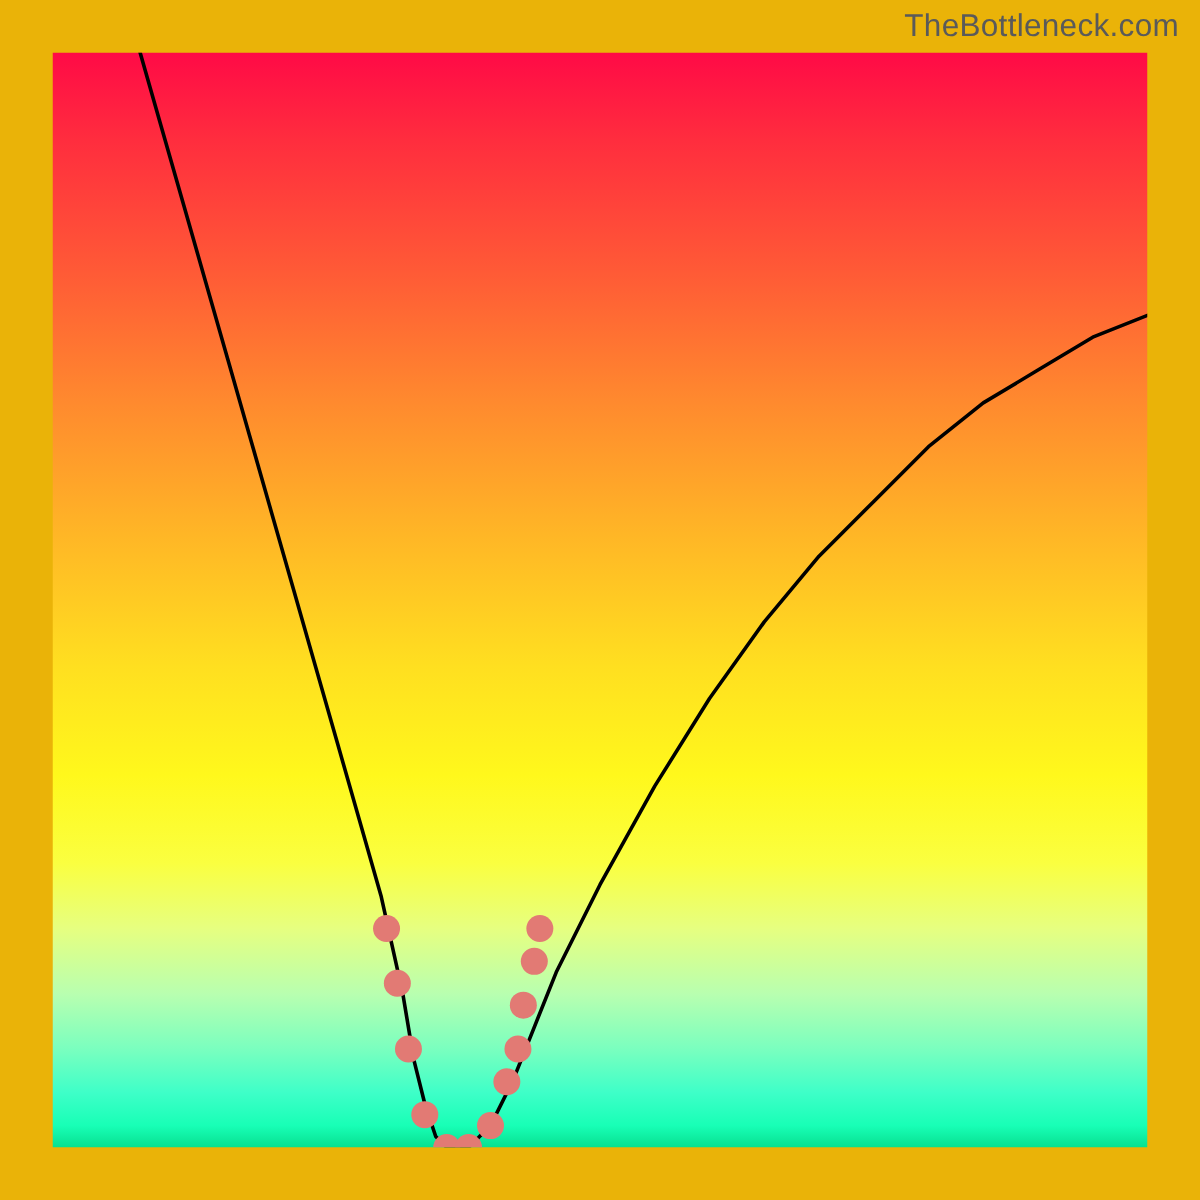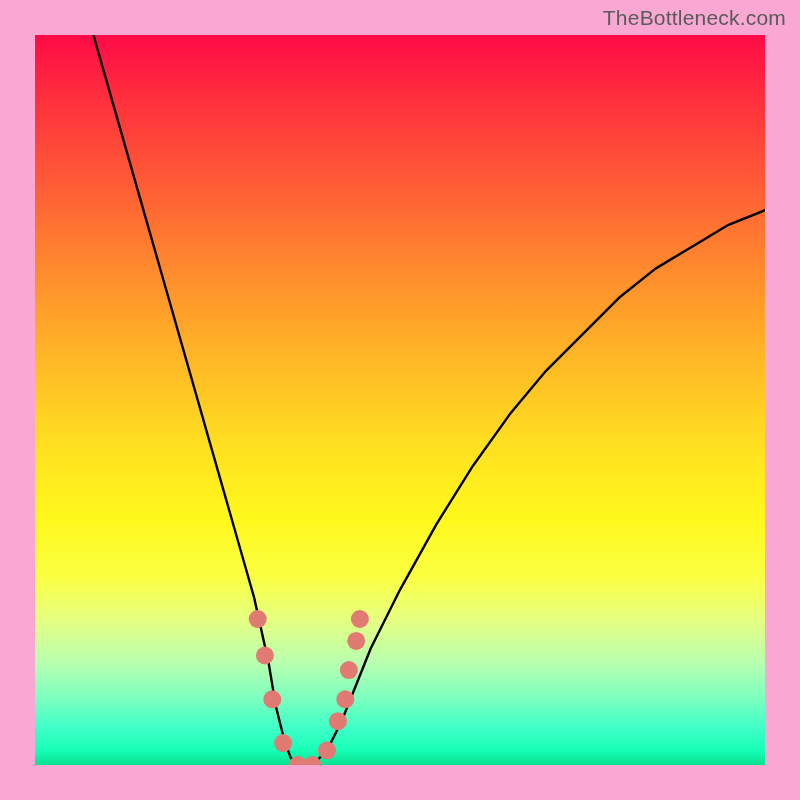--- a/index.html
+++ b/index.html
@@ -7,21 +7,21 @@
     padding: 0;
     width: 800px;
     height: 800px;
     overflow: hidden;
     background: #000;
     font-family: Arial, Helvetica, sans-serif;
   }
   .frame {
     position: absolute;
     inset: 0;
-    background: #f9a8d4;
+    background: #eab308;
   }
   .plot-area {
     position: absolute;
     left: 35px;
     top: 35px;
     width: 730px;
     height: 730px;
     overflow: hidden;
   }
   .gradient-bg {

